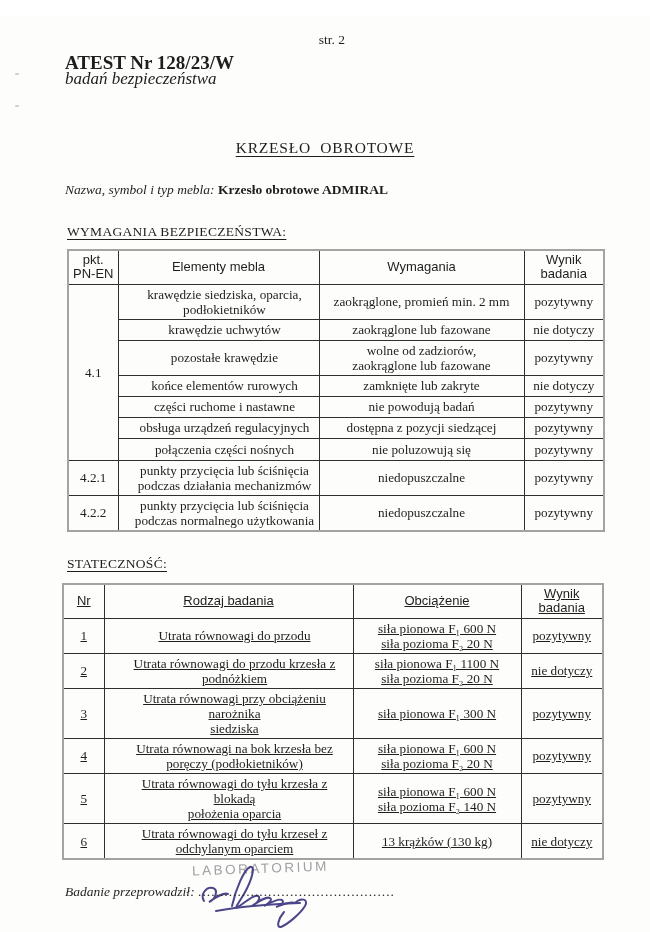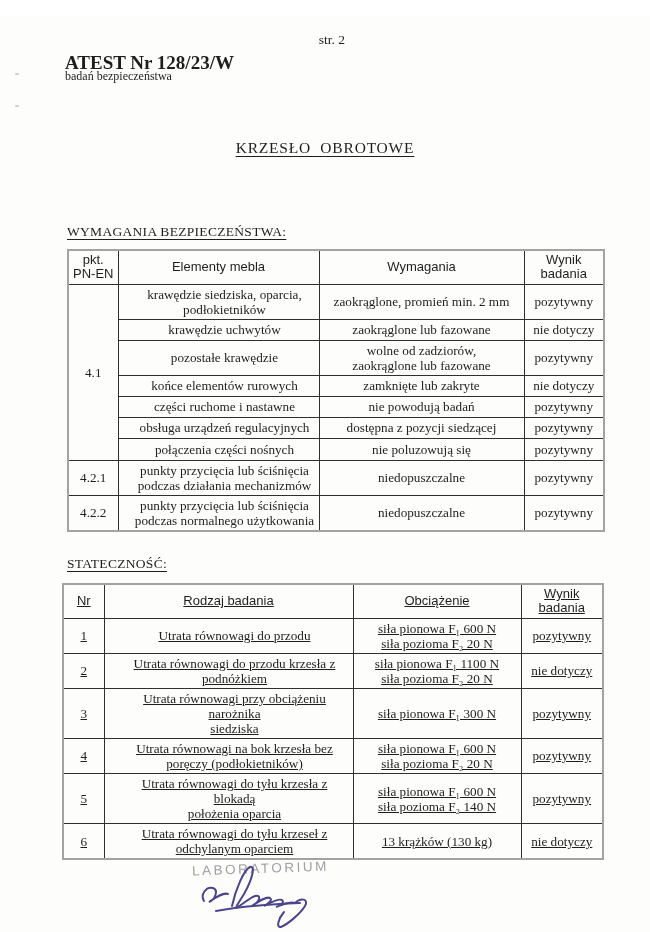--- a/index.html
+++ b/index.html
@@ -4,21 +4,21 @@
 <style>
   html,body{margin:0;padding:0;background:#ffffff;}
   .page{
     position:relative;width:650px;height:932px;margin:16px auto;
     background:#fdfdfb;color:#1e1e1e;overflow:hidden;
     font-family:"Liberation Serif",serif;
   }
   .abs{position:absolute;}
   .page-num{left:0;right:0;top:16px;text-align:center;font-size:13.5px;padding-left:14px;}
   .atest{left:65px;top:36px;font-size:19px;font-weight:bold;}
-  .atest-sub{left:65px;top:53px;font-size:12px;}
+  .atest-sub{left:65px;top:53px;font-size:17px;font-style:italic;}
   .doc-title{
     left:0;right:0;top:123px;text-align:center;font-size:15.5px;letter-spacing:.8px;
     text-decoration:underline;text-underline-offset:3px;white-space:pre;
   }
   .product-line{left:65px;top:166px;font-size:13.5px;}
   .product-line .lab{font-style:italic;}
   .product-line .val{font-weight:bold;}
   .sec-heading{
     font-size:13.5px;letter-spacing:.3px;
     text-decoration:underline;text-underline-offset:3px;
@@ -75,20 +75,25 @@
   <div class="abs page-num">str. 2</div>
 
   <div class="abs atest">ATEST Nr 128/23/W</div>
   <div class="abs atest-sub">badań bezpieczeństwa</div>
 
   <div class="abs speck" style="left:15px;top:57px;"></div>
   <div class="abs speck" style="left:15px;top:89px;"></div>
 
   <div class="abs doc-title">KRZESŁO  OBROTOWE</div>
 
+  <div class="abs product-line">
+    <span class="lab">Nazwa, symbol i typ mebla:</span>
+    <span> </span>
+    <span class="val">Krzesło obrotowe ADMIRAL</span>
+  </div>
 
   <div class="abs sec-heading h-safety">WYMAGANIA BEZPIECZEŃSTWA:</div>
 
   <table id="t1" class="abs">
     <colgroup>
         <col style="width:50px">
         <col style="width:201px">
         <col style="width:205px">
         <col style="width:80px">
       </colgroup>
@@ -229,14 +234,19 @@
 
   <svg class="abs" style="left:188px;top:838px;" width="170" height="75" viewBox="0 0 170 75">
     <g fill="none" stroke="#3d3680" stroke-width="2" stroke-linecap="round" opacity="0.92">
       <path d="M16,47 C12,41 18,32 25,34 C31,36 27,46 21,48 C27,44 35,38 40,40"></path>
       <path d="M44,52 C48,34 56,16 62,13 C68,11 64,26 56,40 C50,50 46,55 50,53 C58,48 66,40 70,42 C74,44 68,50 64,52 C70,48 78,42 82,44 C85,46 80,50 76,52 C82,49 90,44 94,46 C97,48 92,52 88,53 C94,51 102,47 107,49"></path>
       <path d="M107,49 C113,43 121,45 117,52 C112,60 100,70 93,73 C88,74 90,65 96,58"></path>
       <path d="M28,57 C55,52 85,50 112,49"></path>
     </g>
   </svg>
 
+  <div class="abs footer-line">
+    <span class="lab">Badanie przeprowadził:</span>
+    <span> </span>
+    <span class="dots">.............................................</span>
+  </div>
 
 </div>
 
 </body></html>

